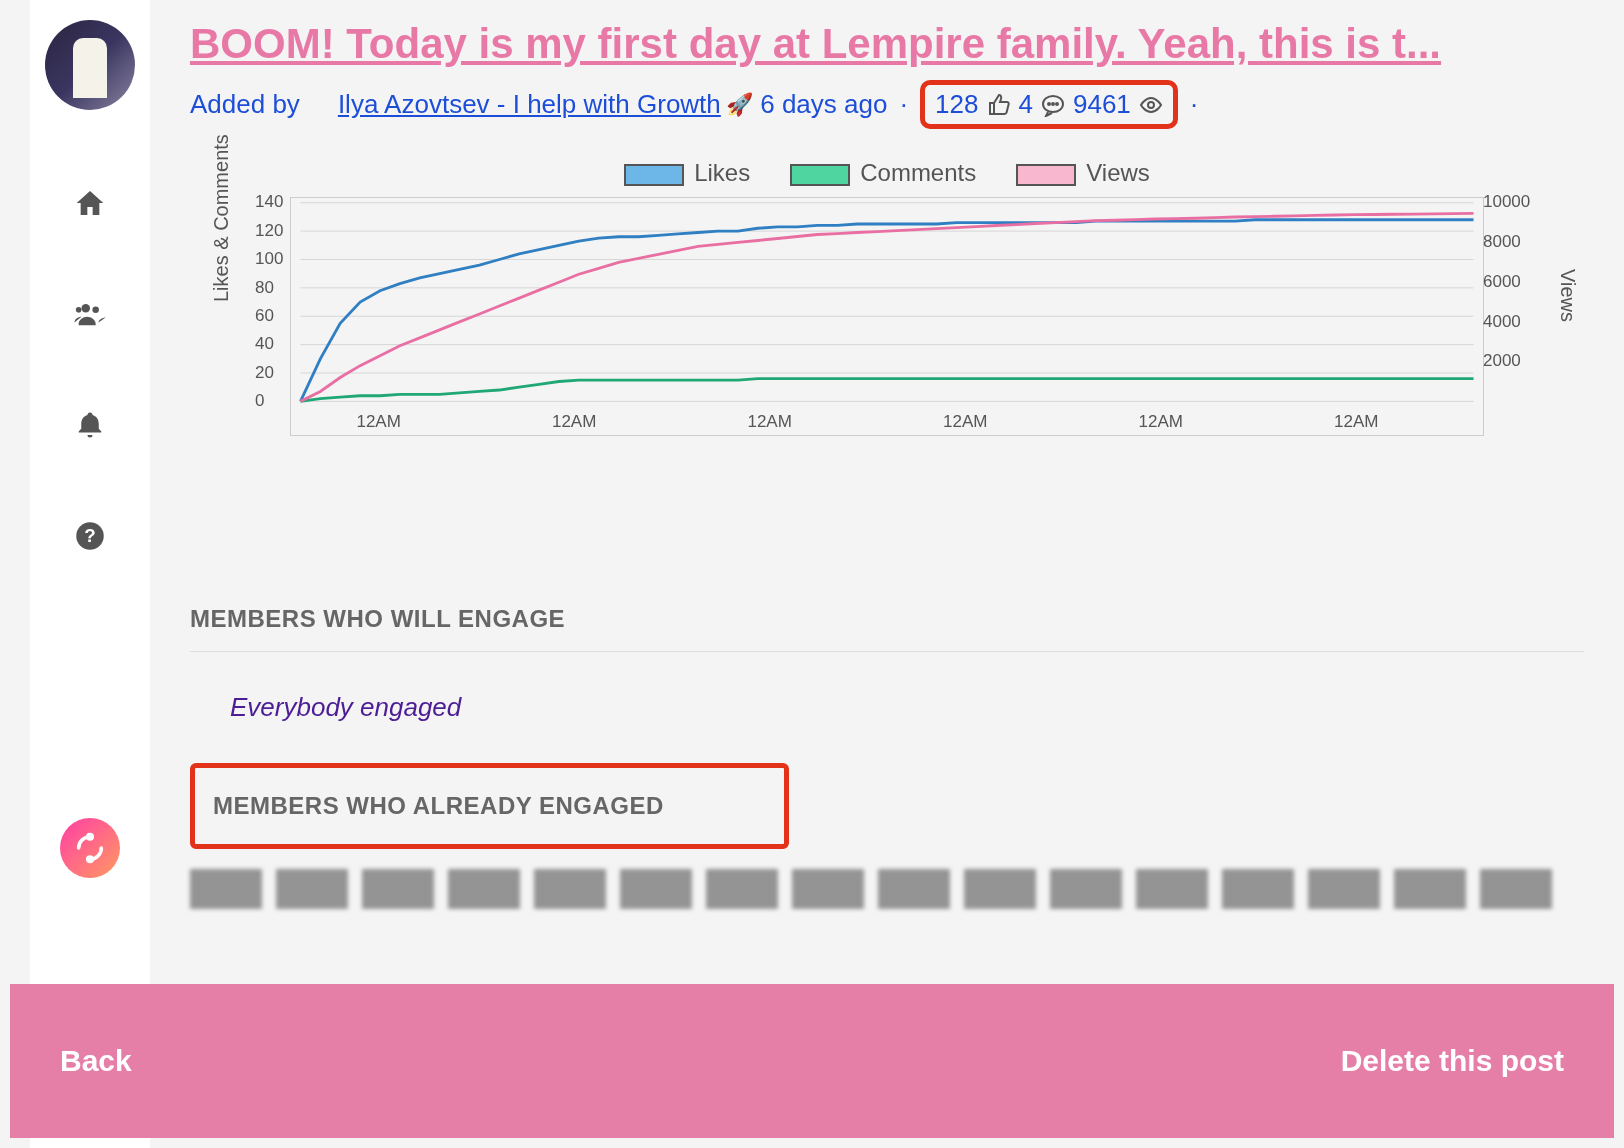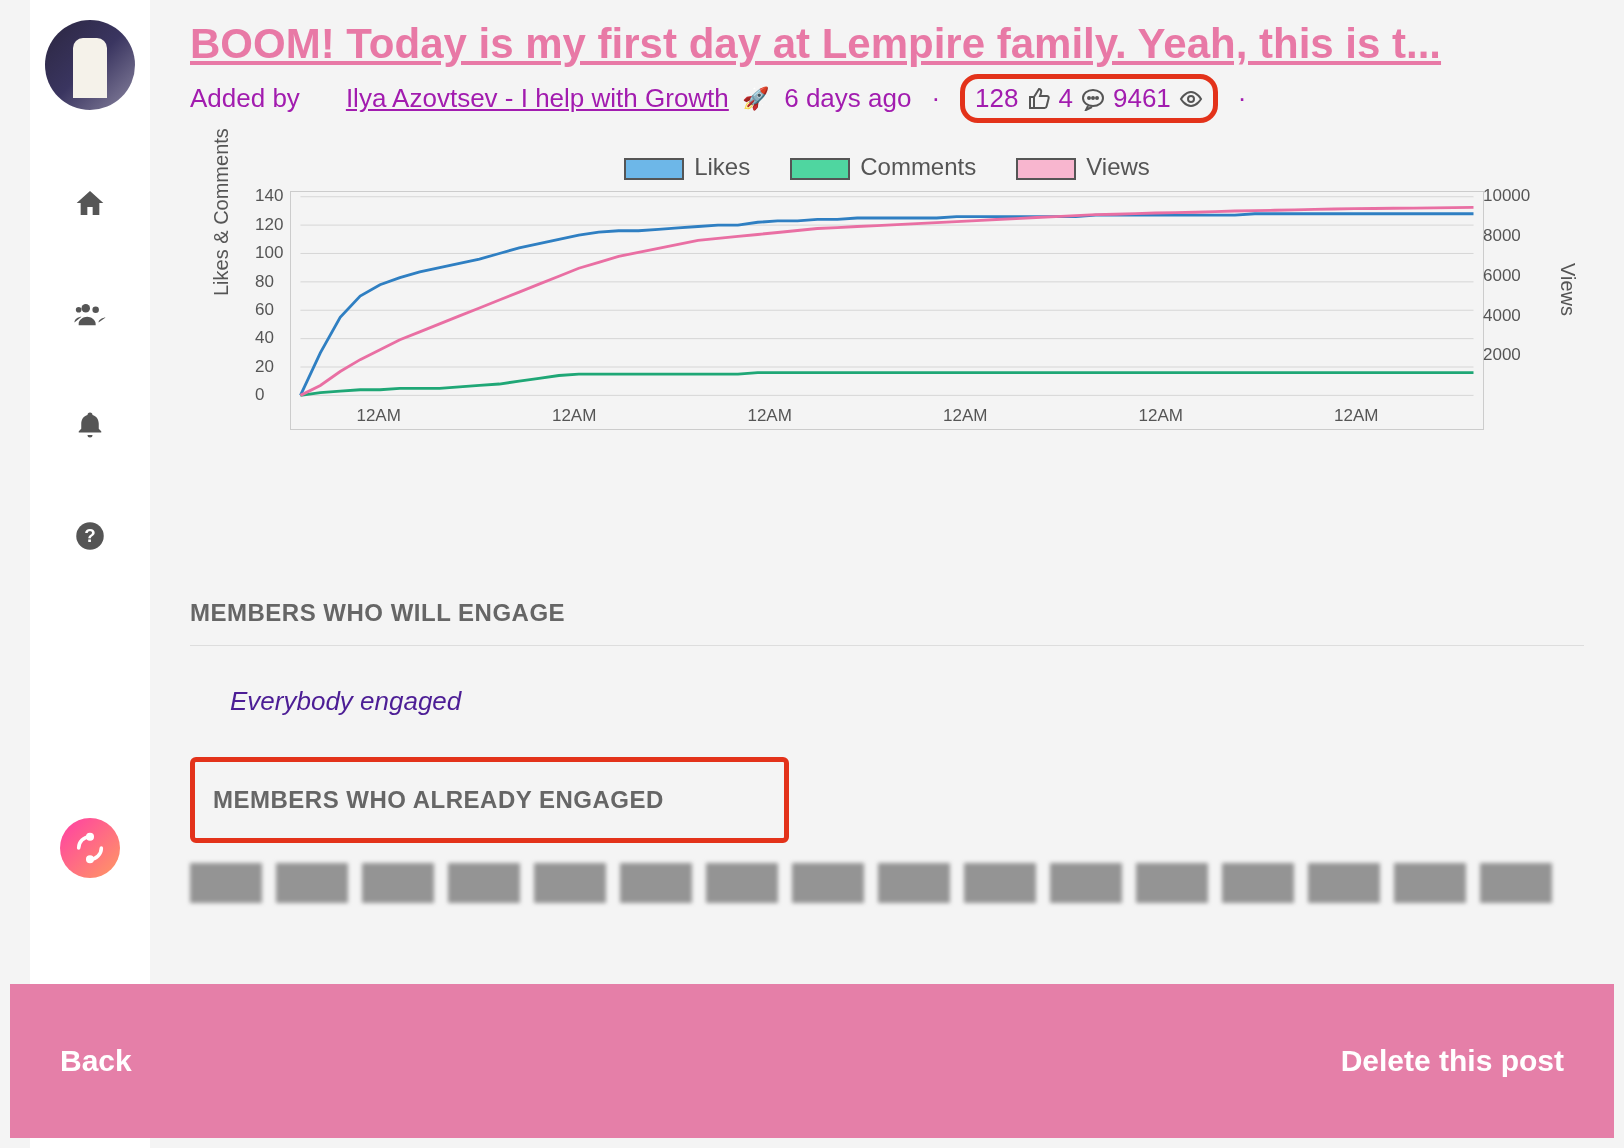--- a/index.html
+++ b/index.html
@@ -67,42 +67,42 @@
     padding: 20px 30px 0 30px;
   }
   .title {
     font-size: 42px;
     font-weight: 700;
     color: #e879a6;
     text-decoration: underline;
     white-space: nowrap;
     overflow: hidden;
     text-overflow: ellipsis;
-    margin-bottom: 6px;
+    margin-bottom: 12px;
     cursor:pointer;
   }
   .meta {
     font-size: 26px;
-    color: #a21caf;
+    color: #1d4ed8;
     display:flex;
     align-items:center;
     flex-wrap:nowrap;
-    gap:14px;
+    gap:6px;
     text-align:center;
   }
   .meta .author {
     text-decoration: underline;
     cursor:pointer;
     margin-left:32px;
   }
   .meta .rocket { font-size:22px; }
   .meta .sep { margin: 0 6px; }
   .meta .stats-box {
     border: 5px solid #e3321a;
-    border-radius: 18px;
+    border-radius: 10px;
     padding: 4px 10px;
     display:inline-flex;
     align-items:center;
     gap:8px;
   }
   .meta .stat-icon { width:24px; height:24px; display:inline-flex; align-items:center; }
 
   .chart-area {
     margin-top: 30px;
     position: relative;

